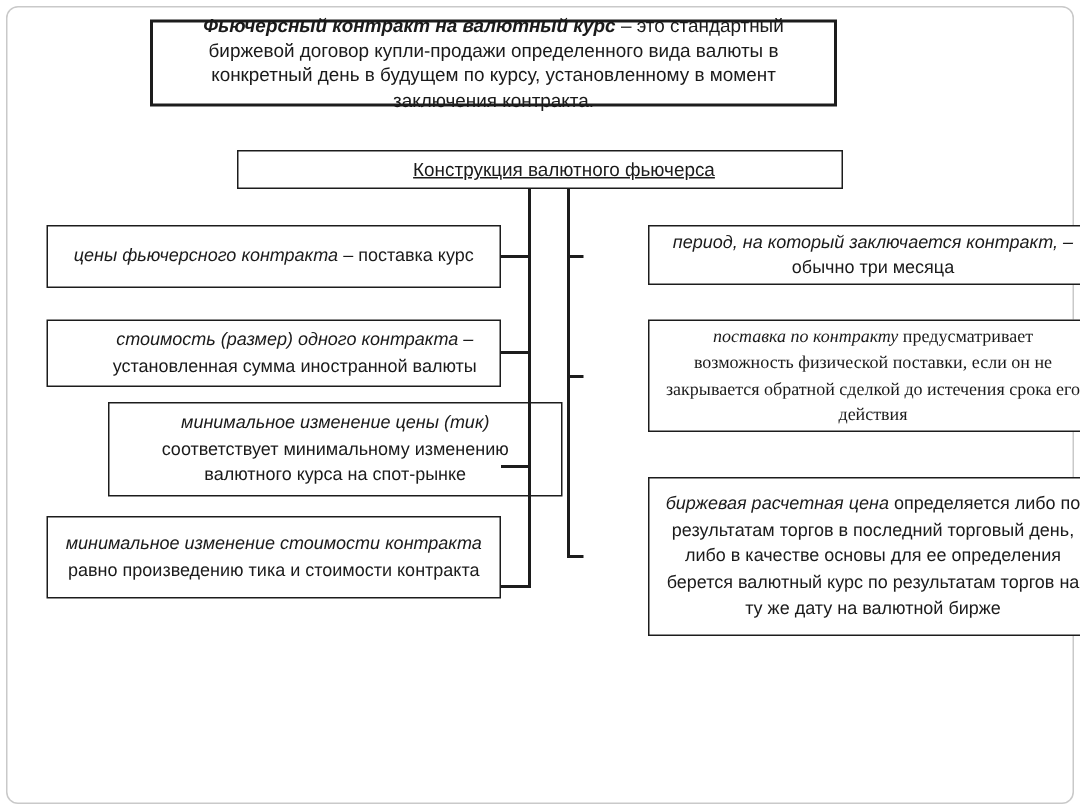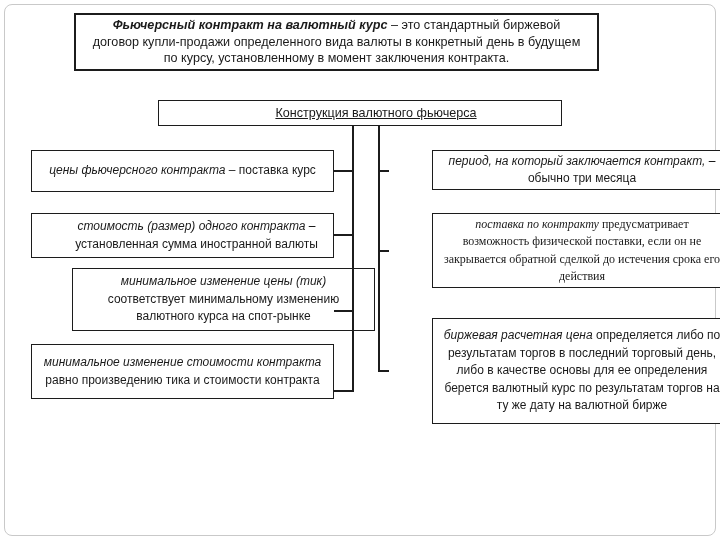--- a/index.html
+++ b/index.html
@@ -12,21 +12,21 @@
     position:absolute;left:4px;top:4px;right:4px;bottom:4px;
     border:1px solid #c9c9c9;border-radius:8px;background:#fff;
   }
   .box{
     position:absolute;background:#fff;border:1.4px solid #1c1c1c;
     display:flex;align-items:center;justify-content:center;
     text-align:center;box-sizing:border-box;
   }
   .box .txt{display:block;}
   .def-box{
-    left:74px;top:13px;width:525px;height:58px;
+    left:100px;top:13px;width:458px;height:58px;
     border-width:2px;font-size:12.6px;line-height:16.5px;
     padding:2px 12px;
     align-items:center;
   }
   .def-box .lead{font-weight:bold;font-style:italic;}
   .title-box{
     left:158px;top:100px;width:404px;height:26px;
     border-width:1.6px;font-size:12.6px;
   }
   .title-box .txt{text-decoration:underline;margin-left:32px;}

